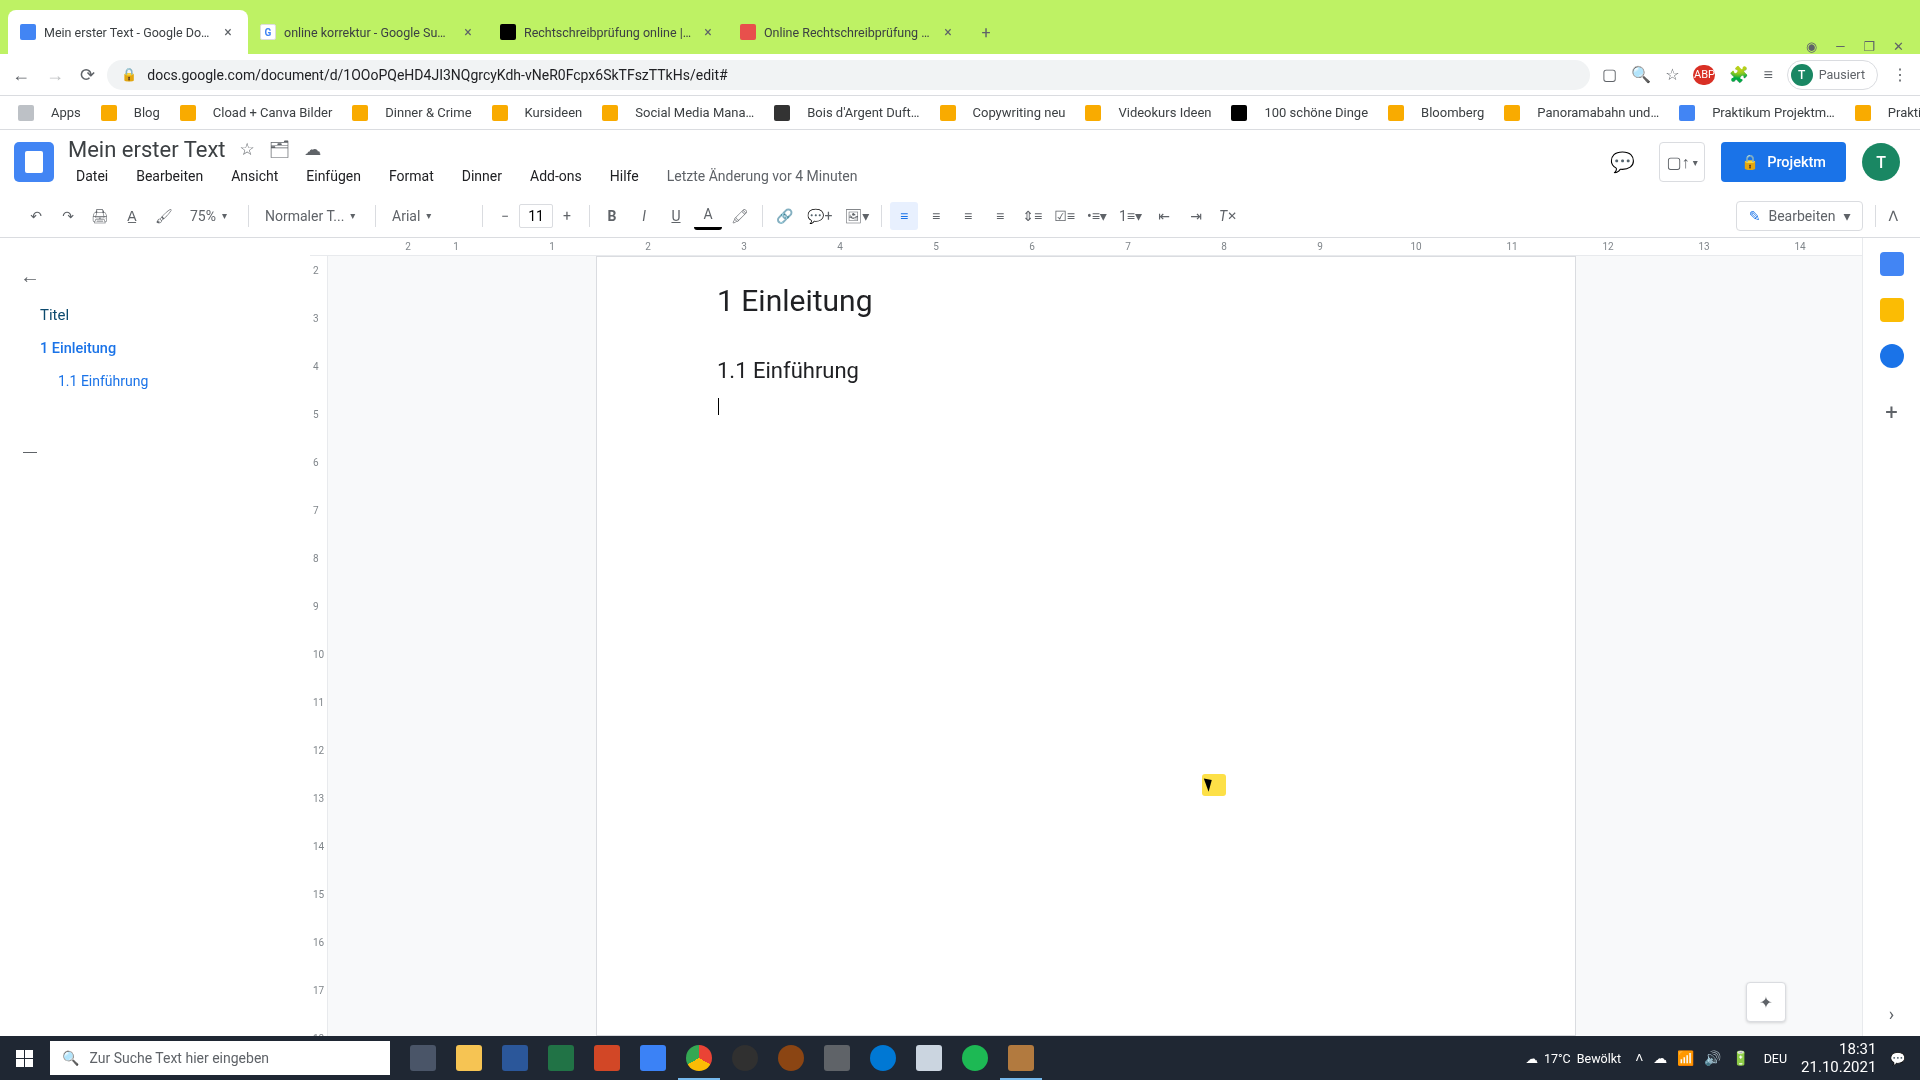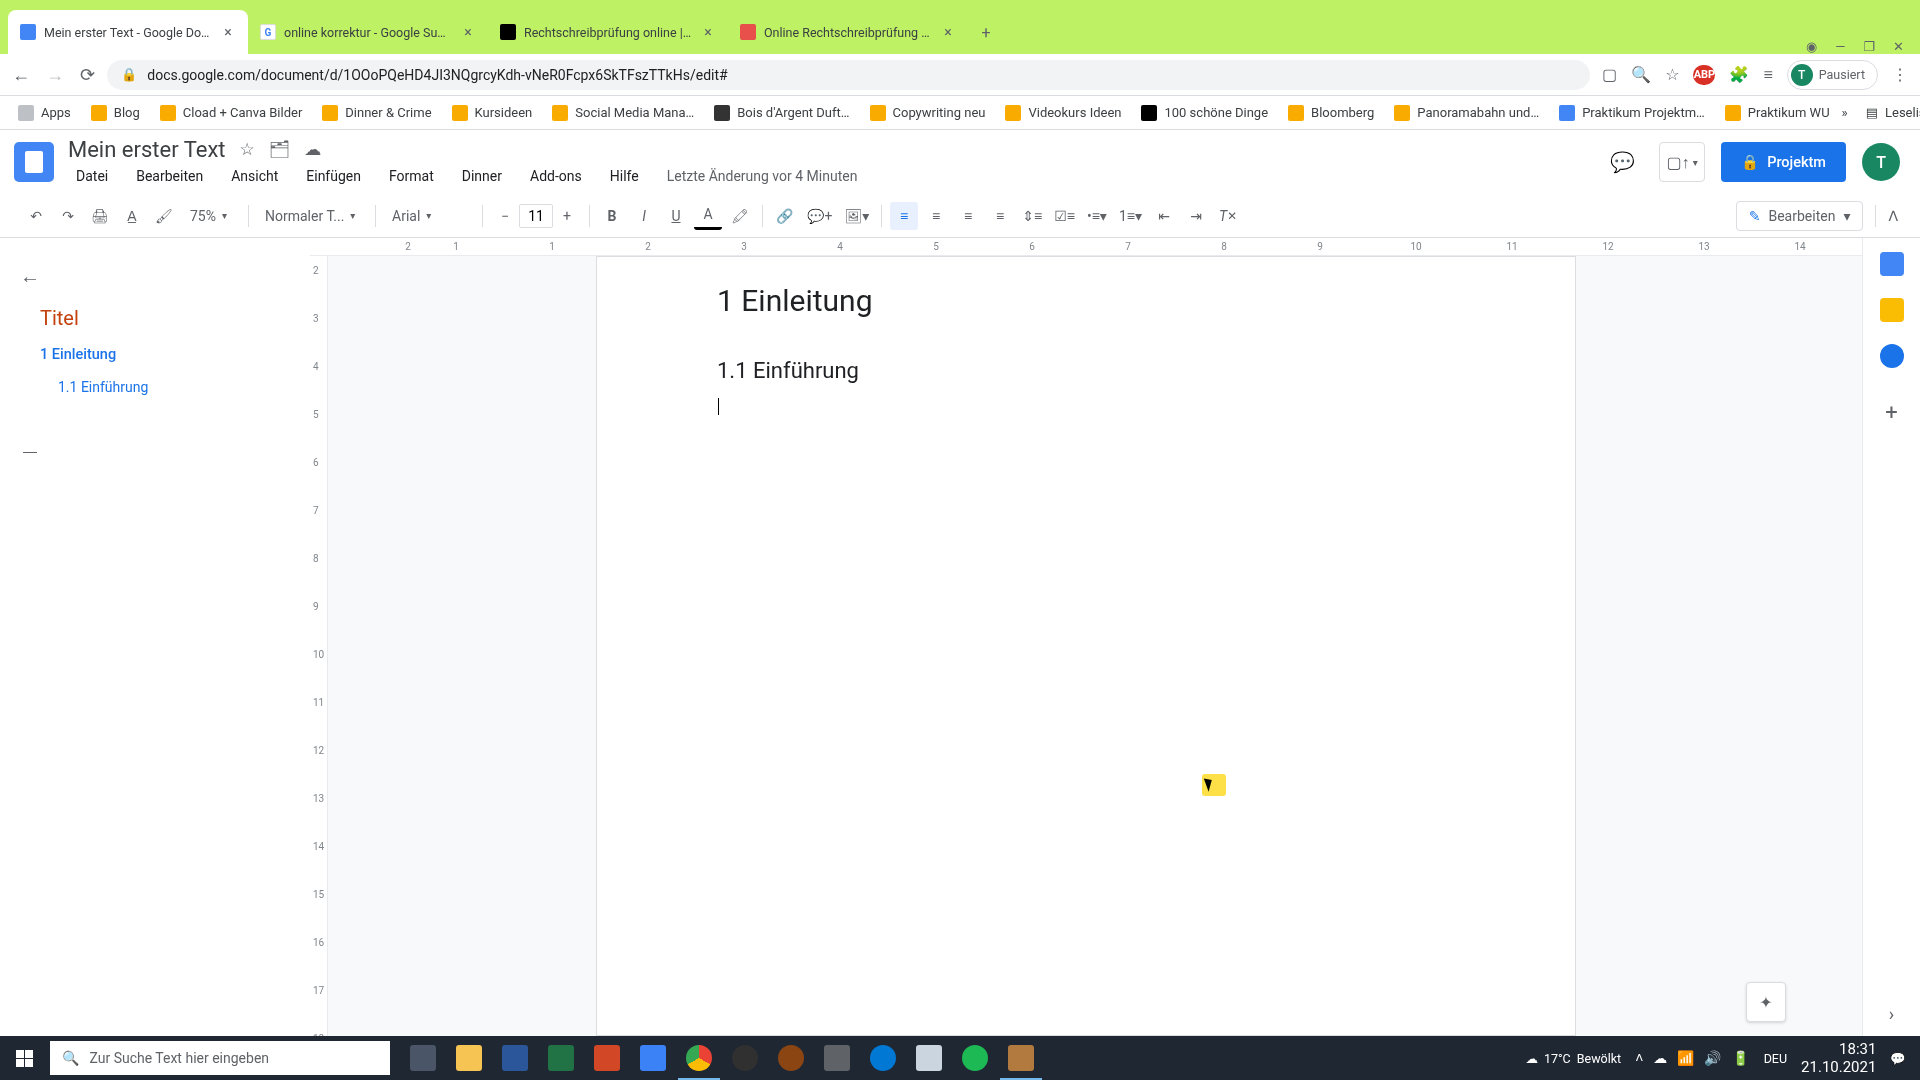--- a/index.html
+++ b/index.html
@@ -16,26 +16,26 @@
 .tab-close{width:16px;height:16px;display:flex;align-items:center;justify-content:center;font-size:14px;color:#5f6368;cursor:pointer}
 .new-tab{width:28px;height:28px;display:flex;align-items:center;justify-content:center;font-size:16px;color:#5f6368;cursor:pointer;margin:8px 0 0 4px}
 .win-ctrl{display:flex;align-items:center;gap:18px;padding:6px 16px 0 16px;color:#5f6368;font-size:13px}
 .win-btn{cursor:pointer}
 .addr-bar{height:42px;background:#fff;display:flex;align-items:center;padding:0 12px;gap:12px;border-bottom:1px solid #dadce0}
 .nav-icons{display:flex;align-items:center;gap:16px;color:#5f6368}
 .nav-icon{cursor:pointer;font-size:18px}
 .addr-field{flex:1;height:30px;background:#f1f3f4;border-radius:15px;display:flex;align-items:center;padding:0 14px;font-size:14px;color:#202124;gap:10px}
 .lock{color:#5f6368;font-size:13px}
 .right-icons{display:flex;align-items:center;gap:14px;color:#5f6368}
-.ext-icon{width:22px;height:20px;border-radius:11px;display:flex;align-items:center;justify-content:center;font-size:11px;font-weight:bold}
+.ext-icon{width:22px;height:20px;border-radius:11px;display:flex;align-items:center;justify-content:center;font-size:11px;font-weight:normal}
 .ext-red{background:#d93025;color:#fff}
 .prof-btn{display:flex;align-items:center;gap:6px;border:1px solid #dadce0;border-radius:16px;padding:3px 12px 3px 3px;font-size:12.5px;color:#5f6368}
 .prof-av{width:22px;height:22px;border-radius:11px;background:#1a8763;color:#fff;display:flex;align-items:center;justify-content:center;font-size:12px;font-weight:500}
 .bm-bar{height:34px;background:#fff;display:flex;align-items:center;padding:0 10px;gap:4px;border-bottom:1px solid #dadce0;font-size:13px;color:#3c4043}
-.bm-item{display:flex;align-items:center;gap:7px;padding:5px 8px;cursor:pointer;border-radius:3px;white-space:nowrap}
+.bm-item{display:flex;align-items:center;gap:17px;padding:5px 8px;cursor:pointer;border-radius:3px;white-space:nowrap}
 .bm-icon{width:16px;height:16px;background:#f9ab00;border-radius:2px}
 .bm-icon.grey{background:#bdc1c6}
 .bm-more{margin-left:auto;display:flex;align-items:center;gap:10px}
 
 .docs-hdr{height:64px;display:flex;align-items:center;padding:0 20px 0 14px;background:#fff}
 .docs-logo{width:40px;height:40px;background:#4285f4;border-radius:5px;display:flex;align-items:center;justify-content:center;cursor:pointer}
 .docs-logo::before{content:"";width:18px;height:22px;background:#fff;border-radius:2px}
 .title-area{margin-left:14px;flex:1}
 .title-row{display:flex;align-items:center;gap:14px}
 .doc-title{font-size:22px;color:#3c4043}
@@ -61,21 +61,21 @@
 .fontsize input{width:34px;height:24px;text-align:center;border:1px solid #dadce0;border-radius:2px;font-size:14px}
 .tb-right{margin-left:auto;display:flex;align-items:center;gap:8px}
 .edit-mode{display:flex;align-items:center;gap:8px;border:1px solid #dadce0;border-radius:4px;padding:6px 12px;cursor:pointer}
 .edit-mode .pen{color:#1a73e8}
 .collapse{cursor:pointer}
 
 .main-wrap{display:flex;height:calc(1080px - 54px - 42px - 34px - 64px - 44px - 44px);background:#f8f9fa;position:relative}
 .outline{width:310px;background:#fff;border-right:0;padding:16px 10px 16px 10px}
 .outline-back{font-size:20px;color:#5f6368;cursor:pointer;padding:10px;display:inline-block}
 .outline-item{padding:8px 30px;font-size:14.5px;color:#3c4043;cursor:pointer}
-.outline-item.l0{font-weight:400;font-size:20px;color:#c2410c}
+.outline-item.l0{font-weight:400;font-size:15px;color:#0c4a6e}
 .outline-item.l1{color:#1a73e8;font-weight:500}
 .outline-item.l2{color:#1a73e8;padding-left:48px;font-size:14px}
 .outline-line{position:absolute;left:23px;width:14px;height:1px;background:#5f6368;top:214px}
 .doc-scroll{flex:1;display:flex;justify-content:center;overflow:hidden;position:relative;padding-top:18px}
 .ruler-h{position:absolute;top:0;left:0;right:0;height:18px;background:#fff;border-bottom:1px solid #e8eaed;display:flex;align-items:center;font-size:10px;color:#80868b}
 .ruler-h .tick{position:absolute;transform:translateX(-50%)}
 .ruler-v{position:absolute;left:0;top:18px;bottom:0;width:18px;background:#fff;border-right:1px solid #e8eaed;font-size:10px;color:#80868b}
 .ruler-v .tick{position:absolute;left:3px;transform:translateY(-50%)}
 .page{width:980px;background:#fff;border:1px solid #dadce0;margin-top:0;padding:26px 120px 600px 120px;position:relative}
 .h1{font-size:30px;color:#202124;margin-bottom:40px}

